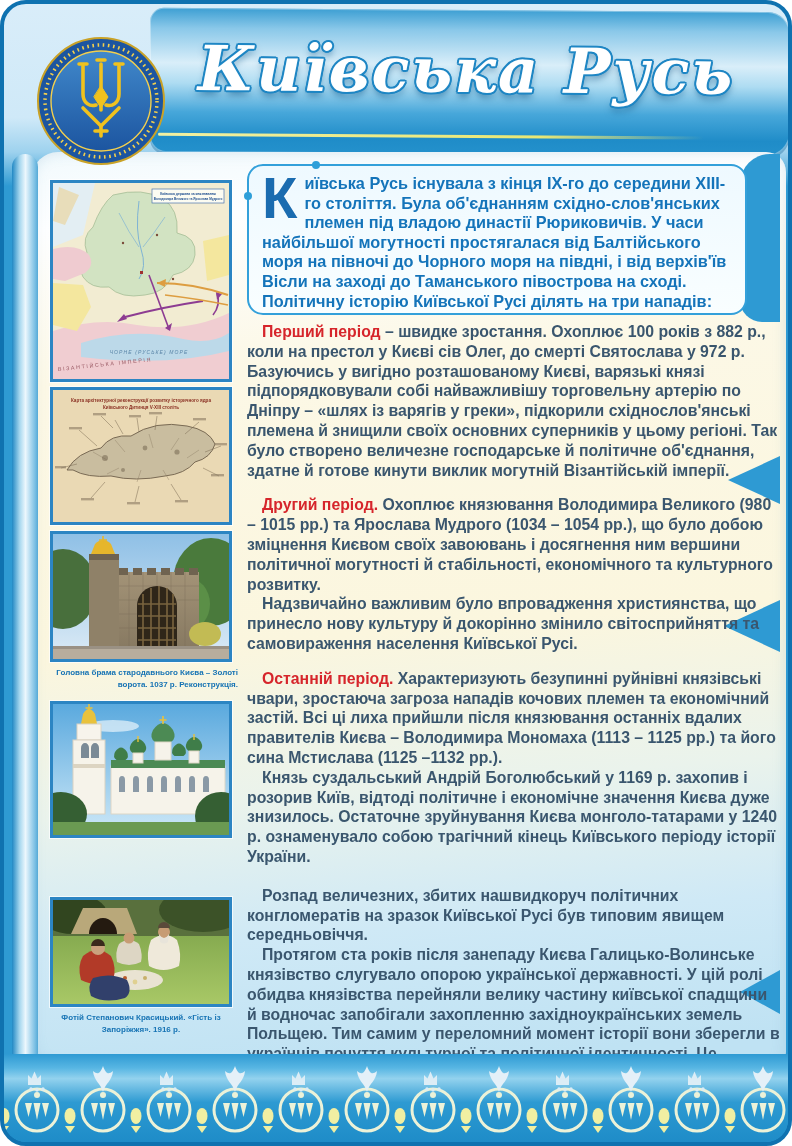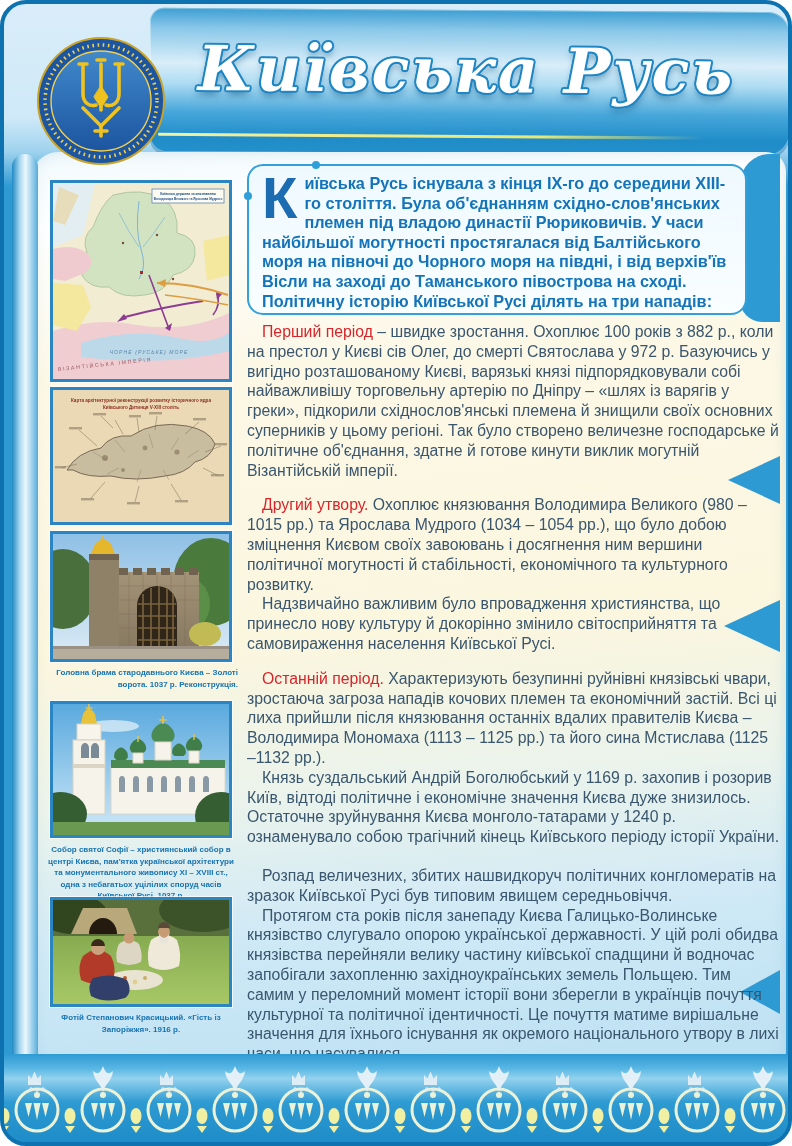--- a/index.html
+++ b/index.html
@@ -65,21 +65,21 @@
     float:left;font-size:58px;line-height:44px;padding:2px 7px 0 0;
     color:#1b6cb0;font-weight:bold;
     text-shadow:1px 1px 0 rgba(255,255,255,.8);
   }
   .node-dot{position:absolute;width:8px;height:8px;border-radius:50%;background:#2f9fd9;z-index:4;}
   .nd1{left:308px;top:157px;}
   .nd2{left:240px;top:188px;}
   
   .col-text{
     position:absolute;left:243px;top:318px;width:534px;z-index:3;
-    font-size:15.8px;line-height:19.8px;font-weight:normal;color:#3a566e;
+    font-size:15.8px;line-height:19.8px;font-weight:bold;color:#3a566e;
   }
   .col-text p{margin:0;text-indent:15px;}
   .section{margin-bottom:15px;}
   .closing{margin-bottom:0;margin-top:19px;}
   .red{color:#d6252b;}
   
   .img-frame{position:absolute;z-index:3;border:3px solid #2c85c3;background:#fff;box-shadow:0 0 0 1px rgba(255,255,255,.7);}
   .img-frame svg{display:block;}
   #img1{left:46px;top:176px;width:182px;height:202px;}
   #img2{left:46px;top:383px;width:182px;height:138px;}
@@ -146,21 +146,21 @@
     <p>Політичну історію Київської Русі ділять на три нападів:</p>
   </div>
   <div class="node-dot nd1"></div>
   <div class="node-dot nd2"></div>
 
   <div class="col-text">
     <div class="section">
       <p><span class="red">Перший період</span><span> – швидке зростання. Охоплює 100 років з 882 р., коли на престол у Києві сів Олег, до смерті Святослава у 972 р. Базуючись у вигідно розташованому Києві, варязькі князі підпорядковували собі найважливішу торговельну артерію по Дніпру – «шлях із варягів у греки», підкорили східнослов'янські племена й знищили своїх основних суперників у цьому регіоні. Так було створено величезне господарське й політичне об'єднання, здатне й готове кинути виклик могутній Візантійській імперії.</span></p>
     </div>
     <div class="section">
-      <p><span class="red">Другий утвору.</span><span> Охоплює князювання Володимира Великого (980 – 1015 рр.) та Ярослава Мудрого (1034 – 1054 рр.), що було добою зміцнення Києвом своїх завоювань і досягнення ним вершини політичної могутності й стабільності, економічного та культурного розвитку.</span></p>
+      <p><span class="red">Другий період.</span><span> Охоплює князювання Володимира Великого (980 – 1015 рр.) та Ярослава Мудрого (1034 – 1054 рр.), що було добою зміцнення Києвом своїх завоювань і досягнення ним вершини політичної могутності й стабільності, економічного та культурного розвитку.</span></p>
       <p>Надзвичайно важливим було впровадження християнства, що принесло нову культуру й докорінно змінило світосприйняття та самовираження населення Київської Русі.</p>
     </div>
     <div class="section">
       <p><span class="red">Останній період.</span><span> Характеризують безупинні руйнівні князівські чвари, зростаюча загроза нападів кочових племен та економічний застій. Всі ці лиха прийшли після князювання останніх вдалих правителів Києва – Володимира Мономаха (1113 – 1125 рр.) та його сина Мстислава (1125 –1132 рр.).</span></p>
       <p>Князь суздальський Андрій Боголюбський у 1169 р. захопив і розорив Київ, відтоді політичне і економічне значення Києва дуже знизилось. Остаточне зруйнування Києва монголо-татарами у 1240 р. ознаменувало собою трагічний кінець Київського періоду історії України.</p>
     </div>
     <div class="section closing">
       <p>Розпад величезних, збитих нашвидкоруч політичних конгломератів на зразок Київської Русі був типовим явищем середньовіччя.</p>
       <p>Протягом ста років після занепаду Києва Галицько-Волинське князівство слугувало опорою української державності. У цій ролі обидва князівства перейняли велику частину київської спадщини й водночас запобігали захопленню західноукраїнських земель Польщею. Тим самим у переломний момент історії вони зберегли в українців почуття культурної та політичної ідентичності. Це почуття матиме вирішальне значення для їхнього існування як окремого національного утвору в лихі часи, що насувалися.</p>
     </div>
@@ -318,21 +318,20 @@
         <path d="M141,30 v6" stroke="#e9c23c" stroke-width="1.4"></path>
         <path d="M120,44 q6,-9 12,0 q2.5,5 -1.5,8 h-9 q-4,-3 -1.5,-8 z" fill="#3f7d49"></path>
         <path d="M62,48 q6,-9 12,0 q2.5,5 -1.5,8 h-9 q-4,-3 -1.5,-8 z" fill="#3f7d49"></path>
       </g>
 
       <ellipse cx="8" cy="110" rx="26" ry="22" fill="#355f33"></ellipse>
       <ellipse cx="168" cy="112" rx="26" ry="24" fill="#355f33"></ellipse>
       <rect x="0" y="118" width="176" height="13" fill="#6a9a52"></rect>
     </svg>
   </div>
-  <div class="caption" id="cap4">Собор святої Софії – християнський собор в центрі Києва, пам'ятка української архітектури та монументального живопису XI – XVIII ст., одна з небагатьох уцілілих споруд часів Київської Русі. 1037 р.</div>
 
   <div class="img-frame" id="img5">
     <svg width="176" height="104" viewBox="0 0 176 104">
       <defs>
         <linearGradient id="grass5" x1="0" y1="0" x2="0" y2="1">
             <stop offset="0" stop-color="#86ab50"></stop>
             <stop offset="1" stop-color="#a8c866"></stop>
           </linearGradient>
       </defs>
       <rect width="176" height="40" fill="#59703d"></rect>

